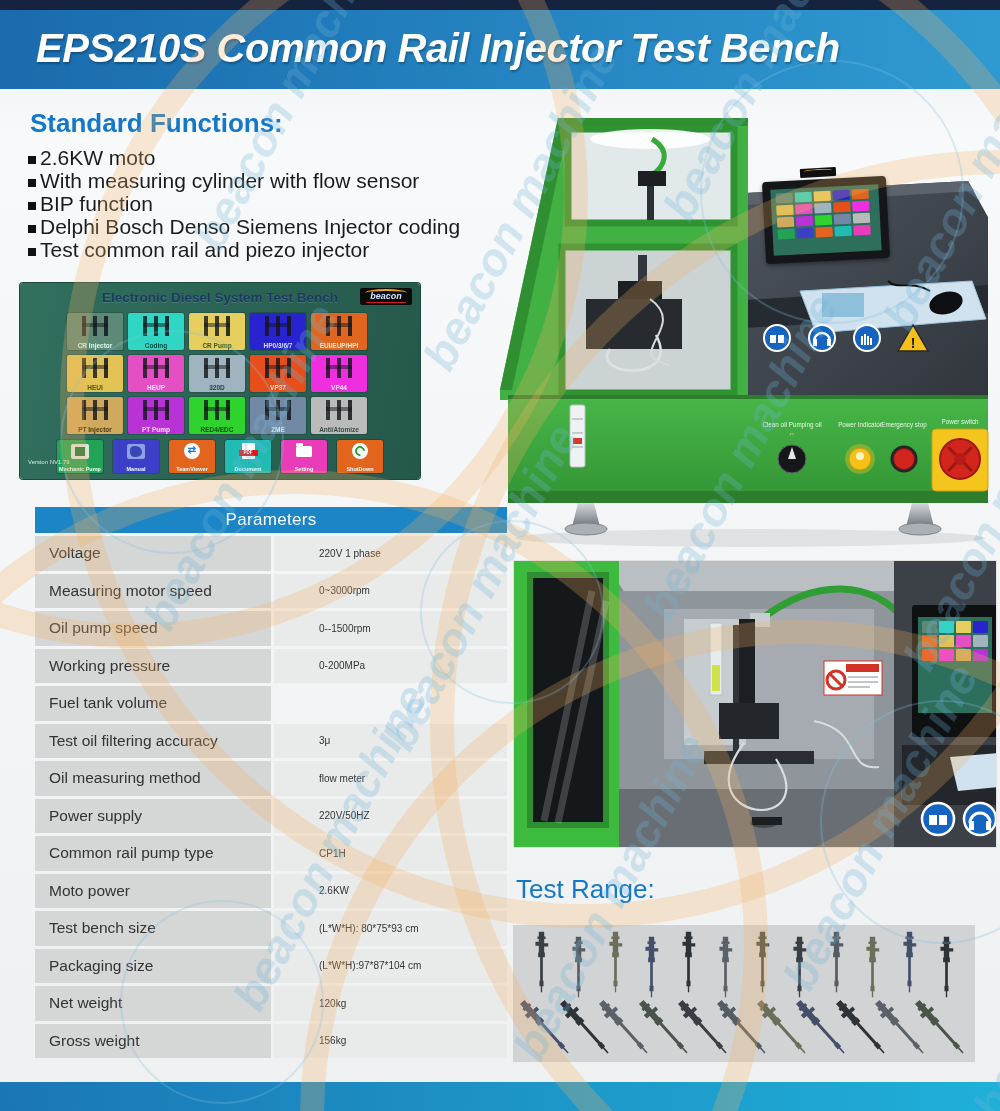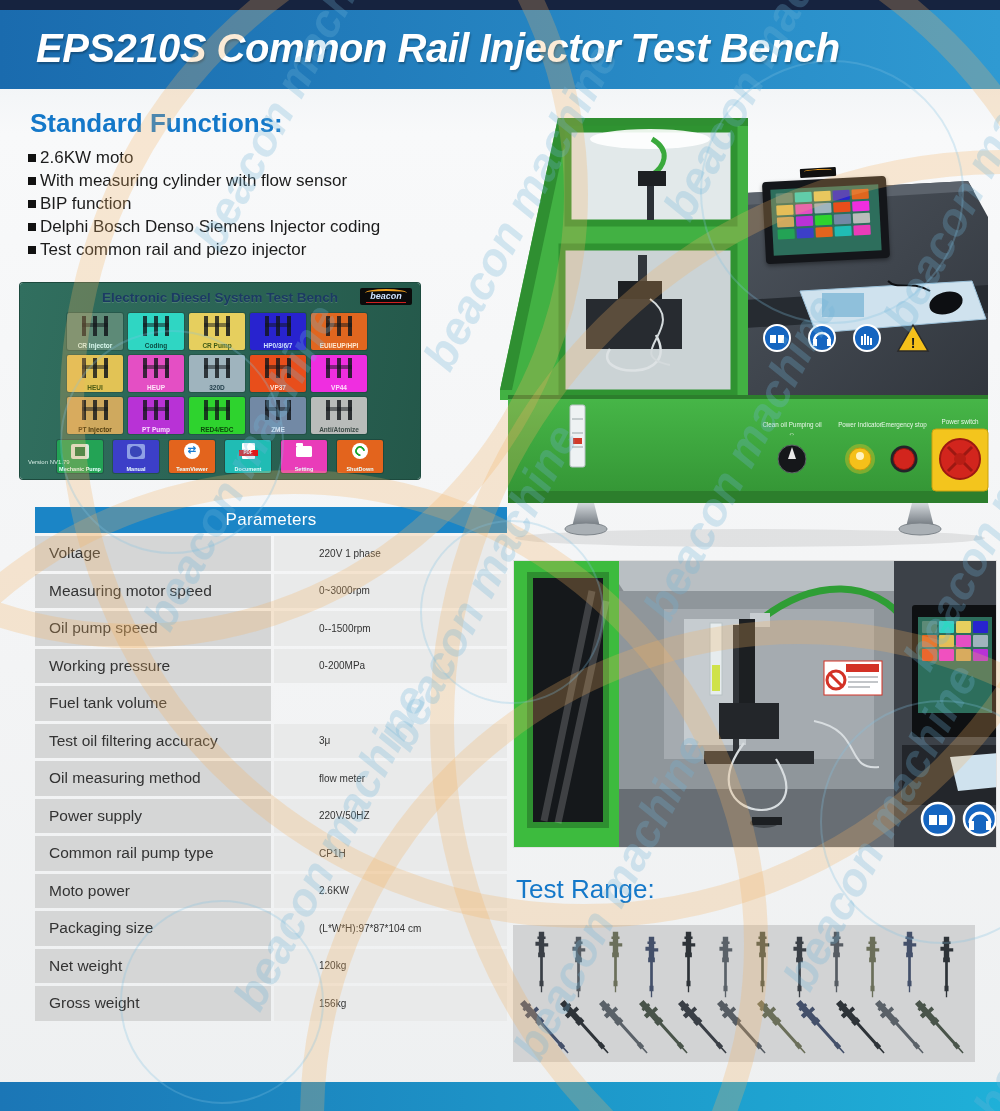--- a/index.html
+++ b/index.html
@@ -17,21 +17,21 @@
   
   .top-strip{position:absolute;left:0;top:0;width:1000px;height:10px;background:#16233f;z-index:2;}
   .header-band{position:absolute;left:0;top:10px;width:1000px;height:79px;
                background:linear-gradient(90deg,#1a6bae,#2f9ad2);z-index:2;}
   .header-title{position:absolute;left:36px;top:16px;font-size:40px;font-weight:bold;font-style:italic;
                 color:#fff;letter-spacing:-.5px;text-shadow:1px 2px 2px rgba(0,0,0,.28);white-space:nowrap;}
 
   
   .sf-head{position:absolute;left:30px;top:108px;font-size:26px;font-weight:bold;color:#1478c9;z-index:2;}
   .sf-list{position:absolute;left:28px;top:146px;z-index:2;list-style:none;margin:0;padding:0;}
-  .sf-list li{font-size:17px;color:#1c1c1c;line-height:23px;white-space:nowrap;}
+  .sf-list li{font-size:21px;color:#1c1c1c;line-height:23px;white-space:nowrap;}
   .sq{display:inline-block;width:8px;height:8px;background:#111;margin-right:4px;vertical-align:1px;}
 
   
   .sw{position:absolute;left:20px;top:283px;width:400px;height:196px;z-index:2;
       background:linear-gradient(100deg,#316f5f,#24584a);border-radius:3px;box-shadow:0 0 0 1px #1d4a3e;}
   .sw-title{position:absolute;top:7px;left:0;width:100%;text-align:center;font-size:13.5px;
             font-weight:bold;color:#1b3a63;text-shadow:0 1px 0 rgba(255,255,255,.15);}
   .sw-logo{position:absolute;top:5px;right:8px;width:52px;height:17px;background:#0b0b0b;border-radius:2px;}
   .sw-logo .arcline{position:absolute;top:1px;left:5px;right:5px;height:6px;border-radius:50%;
                     border-top:2px solid #f0a020;}
@@ -277,20 +277,24 @@
         </div>
         <div class="prow">
           <div class="plabel">Common rail pump type</div>
           <div class="pvalue">CP1H</div>
         </div>
         <div class="prow">
           <div class="plabel">Moto power</div>
           <div class="pvalue">2.6KW</div>
         </div>
         <div class="prow">
+          <div class="plabel">Test bench size</div>
+          <div class="pvalue">(L*W*H): 80*75*93 cm</div>
+        </div>
+        <div class="prow">
           <div class="plabel">Packaging size</div>
           <div class="pvalue">(L*W*H):97*87*104 cm</div>
         </div>
         <div class="prow">
           <div class="plabel">Net weight</div>
           <div class="pvalue">120kg</div>
         </div>
         <div class="prow">
           <div class="plabel">Gross weight</div>
           <div class="pvalue">156kg</div>

